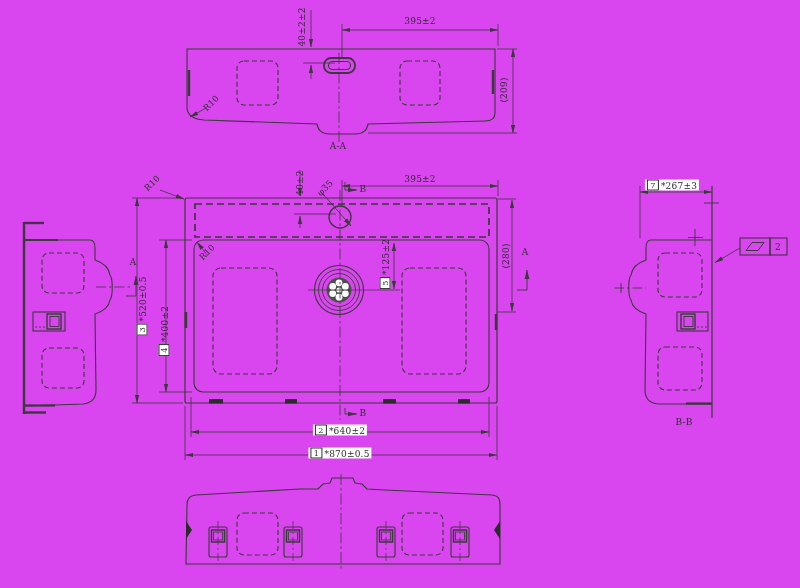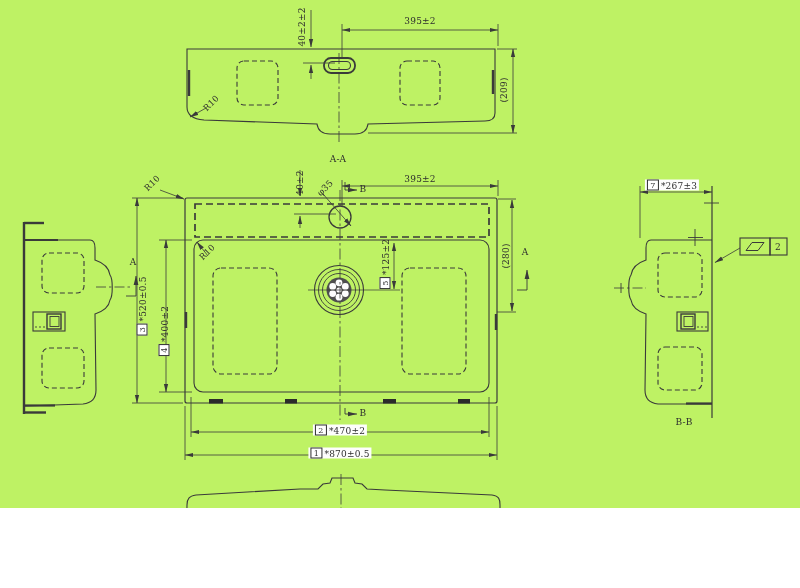--- a/index.html
+++ b/index.html
@@ -1,16 +1,16 @@
 <!DOCTYPE html>
 <html><head>
 <meta charset="utf-8">
 <style>
   html,body{margin:0;padding:0;background:#ffffff;}
-  #stage{position:relative;width:800px;height:508px;background:#bef264;overflow:hidden;
+  #stage{position:relative;width:800px;height:588px;background:#d946ef;overflow:hidden;
          font-family:"DejaVu Serif","Liberation Serif",serif;color:#2e2e2e;}
   svg{position:absolute;left:0;top:0;}
   .t{position:absolute;transform:translate(-50%,-50%);font-size:9px;line-height:10px;
      white-space:nowrap;letter-spacing:0.2px;color:#2e2e2e;}
   .r90{transform:translate(-50%,-50%) rotate(-90deg);}
   .r45{transform:translate(-50%,-50%) rotate(-45deg);}
   .lab{display:flex;align-items:center;gap:2px;}
   .lab.r90{transform:translate(-50%,-50%) rotate(-90deg);}
   .nbox{display:inline-block;border:1px solid #2e2e2e;font-size:8px;line-height:9px;
         min-width:8px;text-align:center;padding:0 1px;background:#fff;}
@@ -254,21 +254,21 @@
       </g>
     </g>
     <path d="M341,474 V570" stroke-width="0.8" stroke-dasharray="11 3 2.5 3"></path>
   </g>
 </svg>
 
 <div class="t r90" style="left:302px;top:27px">40±2±2</div>
 <div class="t" style="left:420px;top:21px">395±2</div>
 <div class="t r90" style="left:504px;top:90px">(209)</div>
 <div class="t r45 small" style="left:211px;top:103px">R10</div>
-<div class="t" style="left:338px;top:159px">A-A</div>
+<div class="t" style="left:338px;top:146px">A-A</div>
 
 <div class="t r90" style="left:300px;top:183px">40±2</div>
 <div class="t r45" style="left:325px;top:188px">φ35</div>
 <div class="t" style="left:363px;top:189px">B</div>
 <div class="t" style="left:420px;top:179px">395±2</div>
 <div class="t r90" style="left:506px;top:256px">(280)</div>
 <div class="t" style="left:525px;top:252px">A</div>
 <div class="t" style="left:133px;top:262px">A</div>
 <div class="t r45 small" style="left:152px;top:183px">R10</div>
 <div class="t r45 small" style="left:207px;top:252px">R10</div>
@@ -281,21 +281,21 @@
 <div class="lab r90 t" style="left:142px;top:306px">
   <span class="nbox">3</span>
   <span>*520±0.5</span>
 </div>
 <div class="lab r90 t" style="left:164px;top:331px">
   <span class="nbox">4</span>
   <span>*400±2</span>
 </div>
 <div class="lab t wbg" style="left:340px;top:430px">
   <span class="nbox">2</span>
-  <span>*470±2</span>
+  <span>*640±2</span>
 </div>
 <div class="lab t wbg" style="left:340px;top:453px">
   <span class="nbox">1</span>
   <span>*870±0.5</span>
 </div>
 
 <div class="lab t wbg" style="left:672px;top:185px">
   <span class="nbox">7</span>
   <span>*267±3</span>
 </div>

